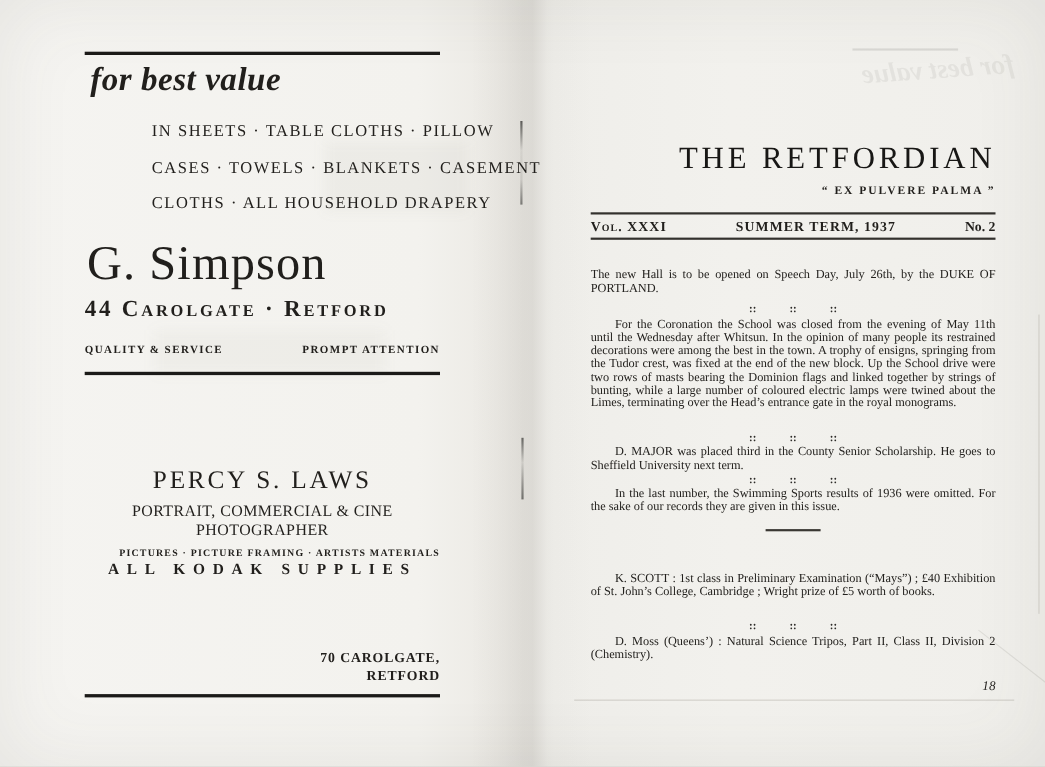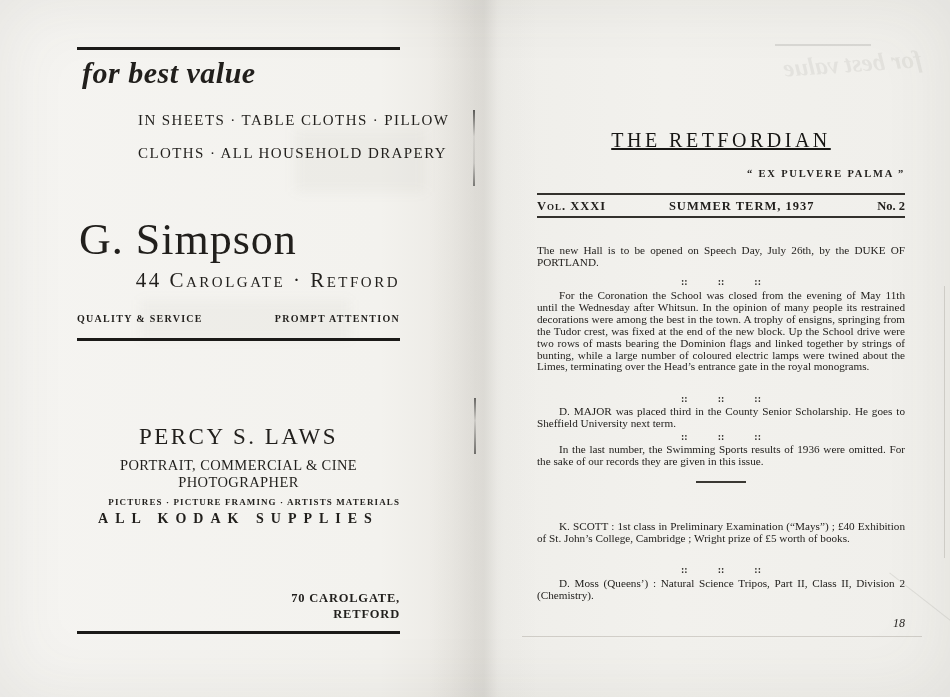--- a/index.html
+++ b/index.html
@@ -24,33 +24,33 @@
 
   
   .lp-rule-top    { left: 77px;  top: 47px;  width: 323px; }
   .lp-tagline     { left: 82px;  top: 56px;  font-size: 30px; font-style: italic; font-weight: 600; letter-spacing: 0.5px; }
   .lp-drapery     { left: 138px; top: 104px; width: 263px; }
   .lp-drapery .drapery-line {
     font-size: 15px; letter-spacing: 1.4px; line-height: 32.5px;
     text-align: justify; text-align-last: justify; white-space: nowrap;
   }
   .lp-simpson-name    { left: 79px; top: 214px; font-size: 44px; letter-spacing: 1px; }
-  .lp-simpson-address { left: 77px; top: 268px; width: 323px; text-align: right; font-size: 21px; font-variant: small-caps; letter-spacing: 2.5px; }
+  .lp-simpson-address { left: 77px; top: 268px; width: 323px; text-align: left; font-size: 21px; font-variant: small-caps; letter-spacing: 2.5px; font-weight: bold; }
   .lp-notes-row   { left: 77px;  top: 313px; width: 323px; display: flex; justify-content: space-between; font-size: 10px; font-weight: 700; letter-spacing: 1.3px; }
   .lp-rule-mid    { left: 77px;  top: 338px; width: 323px; }
   .lp-laws-name     { left: 77px; top: 424px; width: 323px; text-align: center; font-size: 23px; letter-spacing: 2.5px; }
   .lp-laws-subtitle { left: 62px; top: 457px; width: 353px; text-align: center; font-size: 14.5px; letter-spacing: 0.4px; }
   .lp-laws-services { left: 77px; top: 497px; width: 323px; text-align: right; font-size: 9px; font-weight: 700; letter-spacing: 1.1px; }
   .lp-laws-supplies { left: 77px; top: 511px; width: 323px; text-align: center; font-size: 14px; font-weight: 700; letter-spacing: 7px; }
   .lp-address     { left: 77px;  top: 591px; width: 323px; text-align: right; font-size: 12.5px; font-weight: 700; letter-spacing: 0.8px; line-height: 15.5px; }
   .lp-rule-bottom { left: 77px;  top: 631px; width: 323px; }
 
   
   .rp { position: absolute; left: 500px; top: 0; width: 450px; height: 697px; }
-  .rp-title   { left: 37px; top: 129px; width: 368px; text-align: center; font-size: 20px; letter-spacing: 3.5px; color: #181715; text-decoration: underline; }
+  .rp-title   { left: 37px; top: 129px; width: 368px; text-align: right; font-size: 28px; letter-spacing: 3.5px; color: #181715; }
   .rp-motto   { left: 37px; top: 168px; width: 368px; text-align: right; font-size: 10.5px; font-weight: 600; letter-spacing: 1.8px; }
   .rp-rule-1  { left: 37px; top: 193px; width: 368px; }
   .rp-vol-row { left: 37px; top: 199px; width: 368px; display: flex; align-items: baseline; font-size: 12.5px; font-weight: 600; }
   .rp-vol     { font-variant: small-caps; letter-spacing: 1px; }
   .rp-term    { flex: 1; text-align: center; letter-spacing: 1px; }
   .rp-rule-2  { left: 37px; top: 216px; width: 368px; }
   .rp-section-heading { left: 37px; width: 368px; text-align: center; font-size: 12.5px; font-weight: 700; letter-spacing: 1.2px; word-spacing: 6px; }
   .rp-heading-school  { top: 226px; }
   .rp-heading-oldboys { top: 490px; }
   .rp-body {
@@ -113,20 +113,21 @@
   <div class="abs ghost-smudge-2"></div>
 
   <div>
 
     <div class="abs rule-heavy lp-rule-top"></div>
 
     <div class="abs lp-tagline">for best value</div>
 
     <div class="abs lp-drapery">
       <div class="drapery-line">IN SHEETS · TABLE CLOTHS · PILLOW</div>
+      <div class="drapery-line">CASES · TOWELS · BLANKETS · CASEMENT</div>
       <div class="drapery-line">CLOTHS · ALL HOUSEHOLD DRAPERY</div>
     </div>
 
     <div class="abs lp-simpson-name">G. Simpson</div>
 
     <div class="abs lp-simpson-address">44 Carolgate · Retford</div>
 
     <div class="abs lp-notes-row">
       <span>QUALITY &amp; SERVICE</span>
       <span>PROMPT ATTENTION</span>

